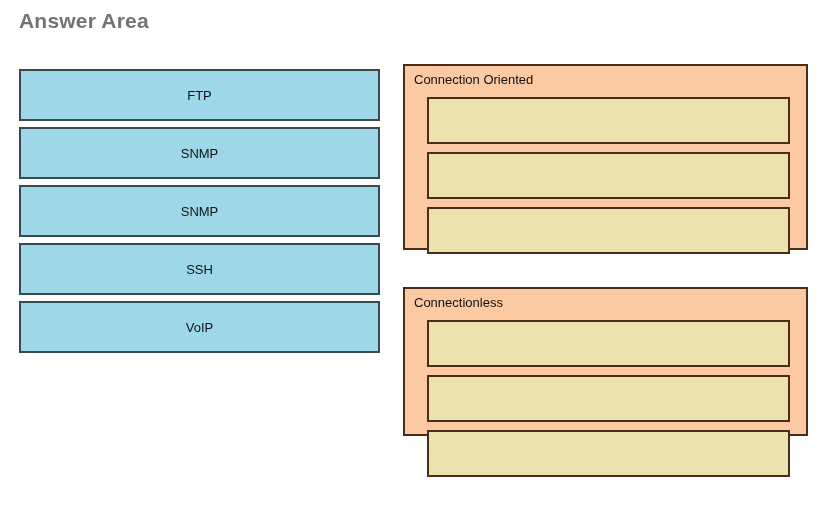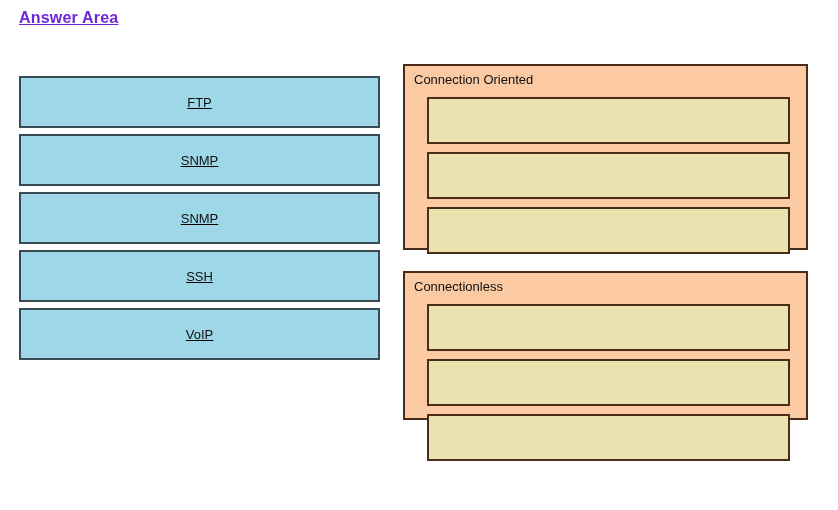--- a/index.html
+++ b/index.html
@@ -12,34 +12,32 @@
     height: 510px;
     position: relative;
     font-family: "Liberation Sans", sans-serif;
     overflow: hidden;
   }
 
   #page-title {
     position: absolute;
     left: 19px;
     top: 9px;
-    font-size: 16px;
+    font-size: 21px;
     font-weight: bold;
-    color: #6d28d9;
+    color: #737373;
     letter-spacing: 0.2px;
-    text-decoration: underline;
   }
 
   
   #source-list {
     position: absolute;
     left: 19px;
-    top: 76px;
+    top: 69px;
     width: 361px;
-    text-decoration: underline;
   }
   .drag-item {
     box-sizing: border-box;
     width: 361px;
     height: 52px;
     margin-bottom: 6px;
     background: #9ed8e8;
     border: 2px solid #3a4a52;
     display: flex;
     align-items: center;
@@ -59,21 +57,21 @@
     background: #fbc9a2;
     border: 2px solid #4a2d18;
     padding: 0;
   }
   #panel-connection-oriented {
     top: 64px;
     height: 186px;
     text-decoration: underline;
   }
   #panel-connectionless {
-    top: 271px;
+    top: 287px;
     height: 149px;
   }
   .panel-title {
     position: absolute;
     left: 9px;
     top: 6px;
     font-size: 13px;
     color: #111111;
   }
   .slot-stack {

